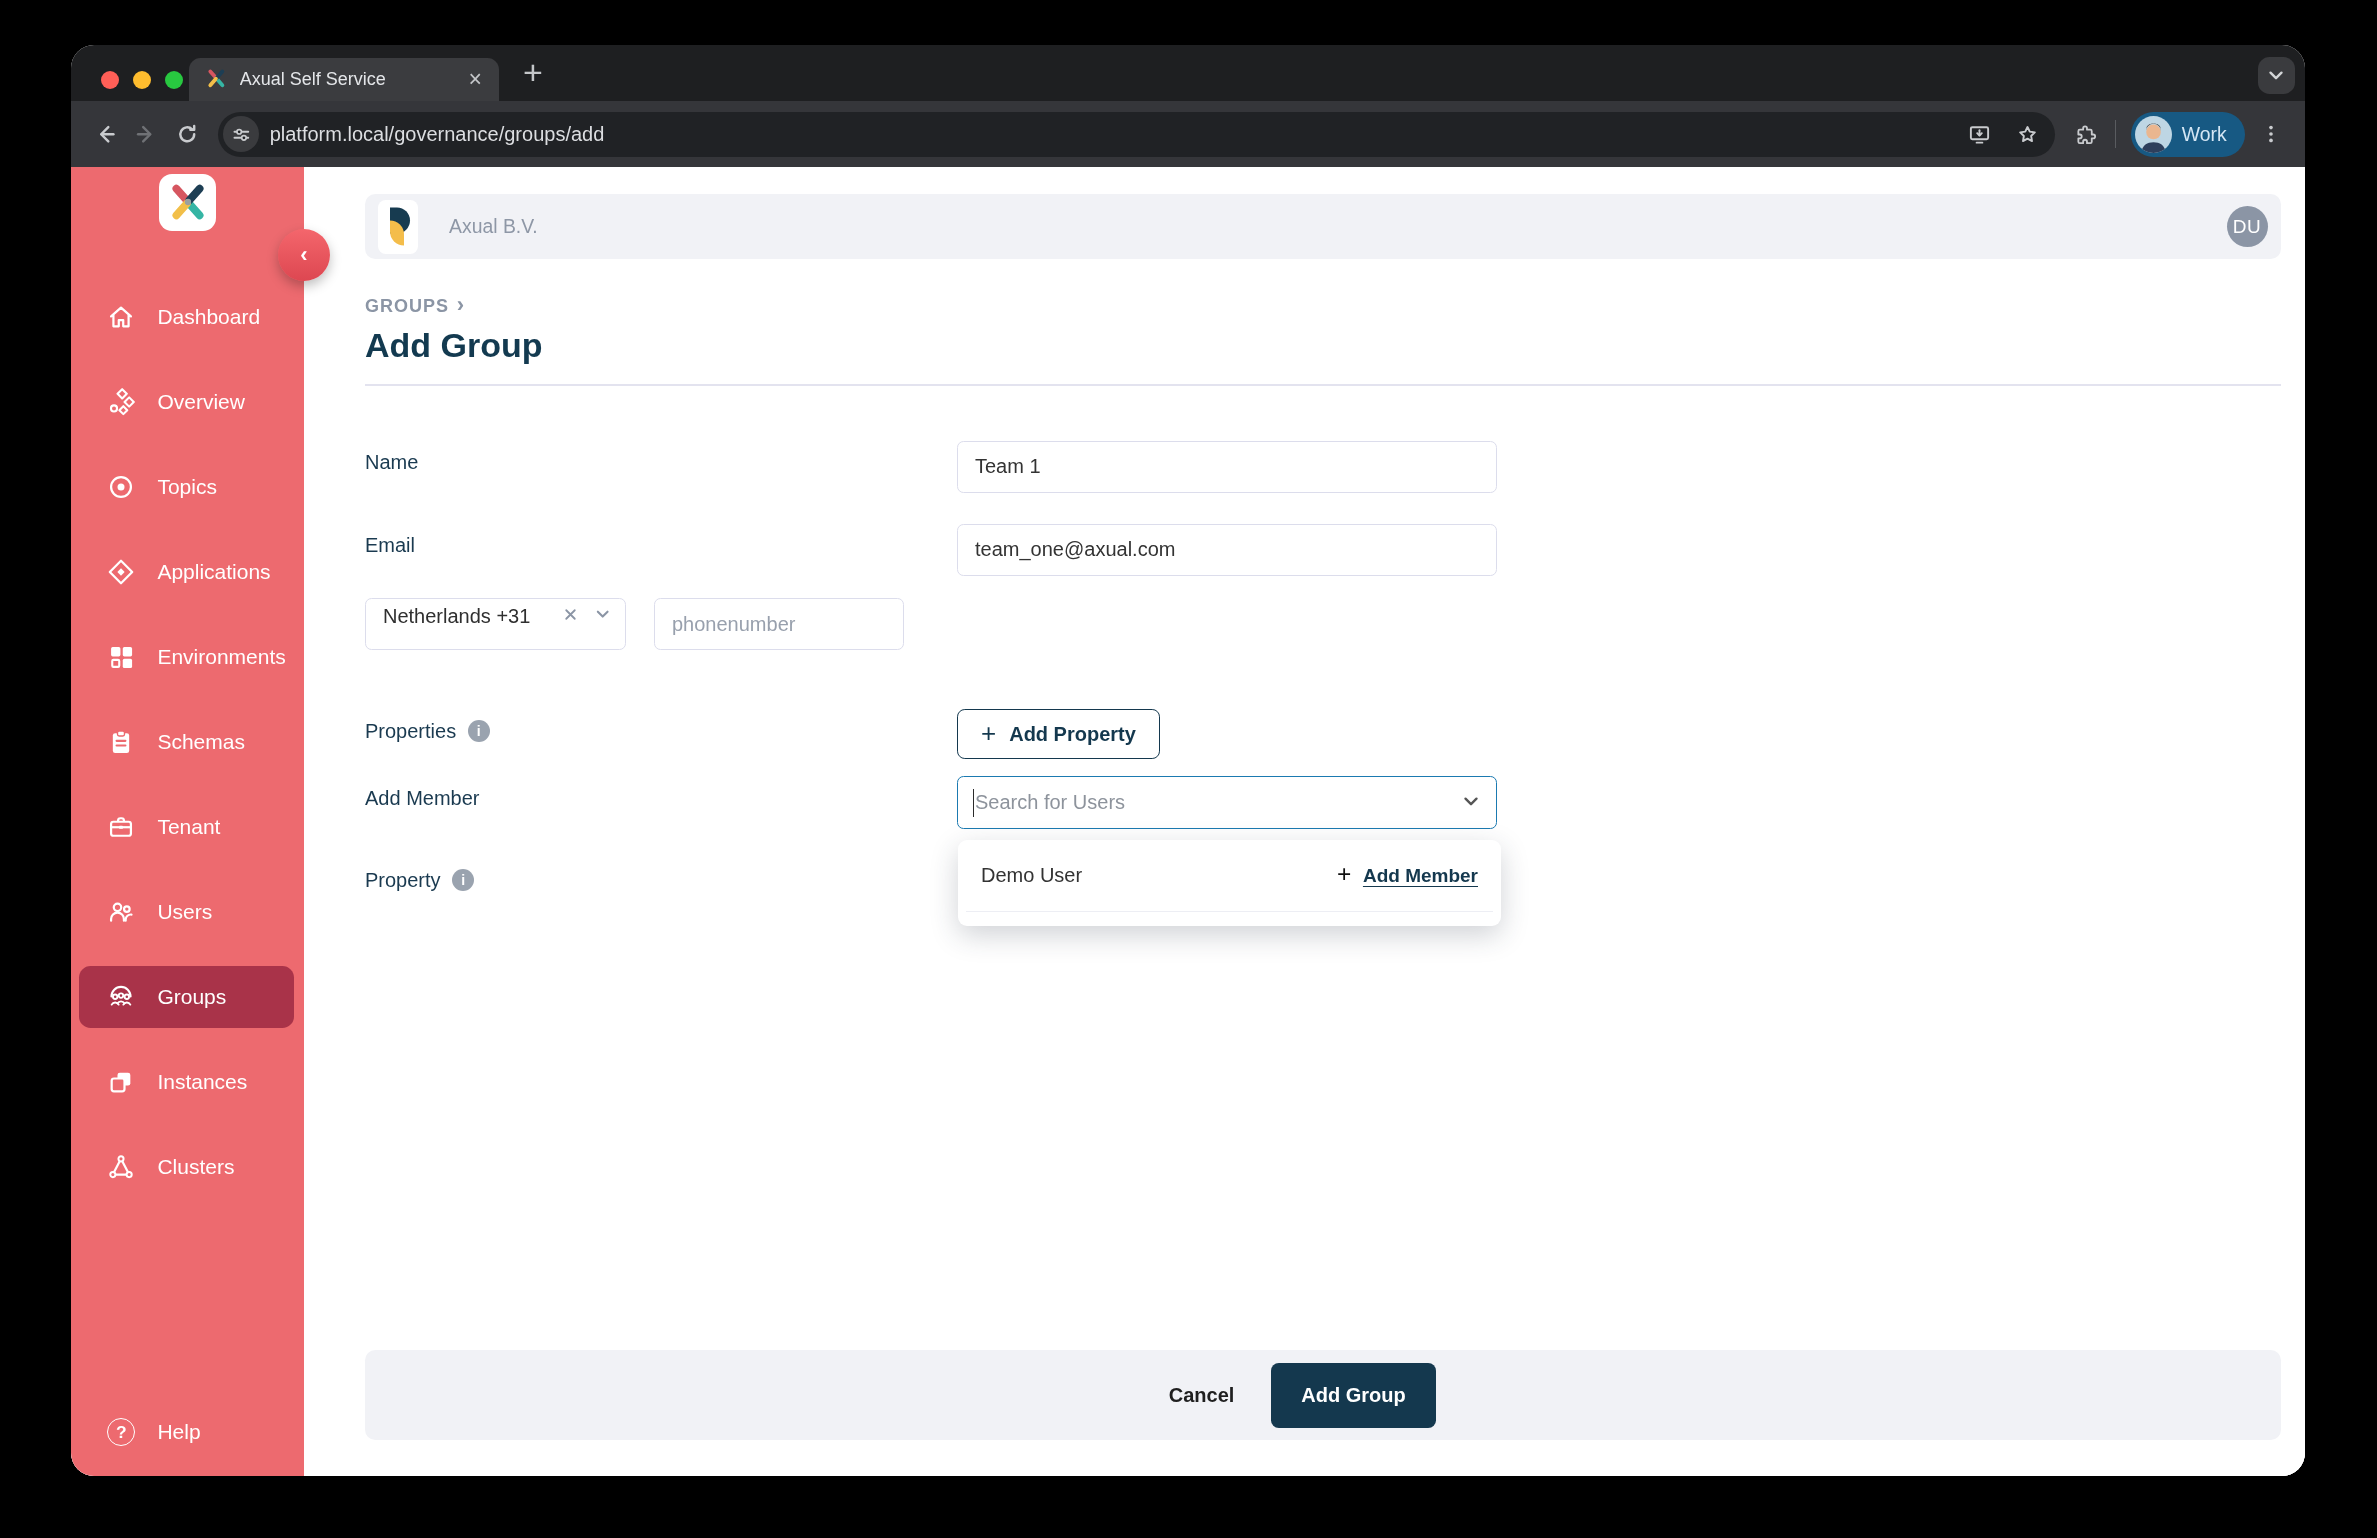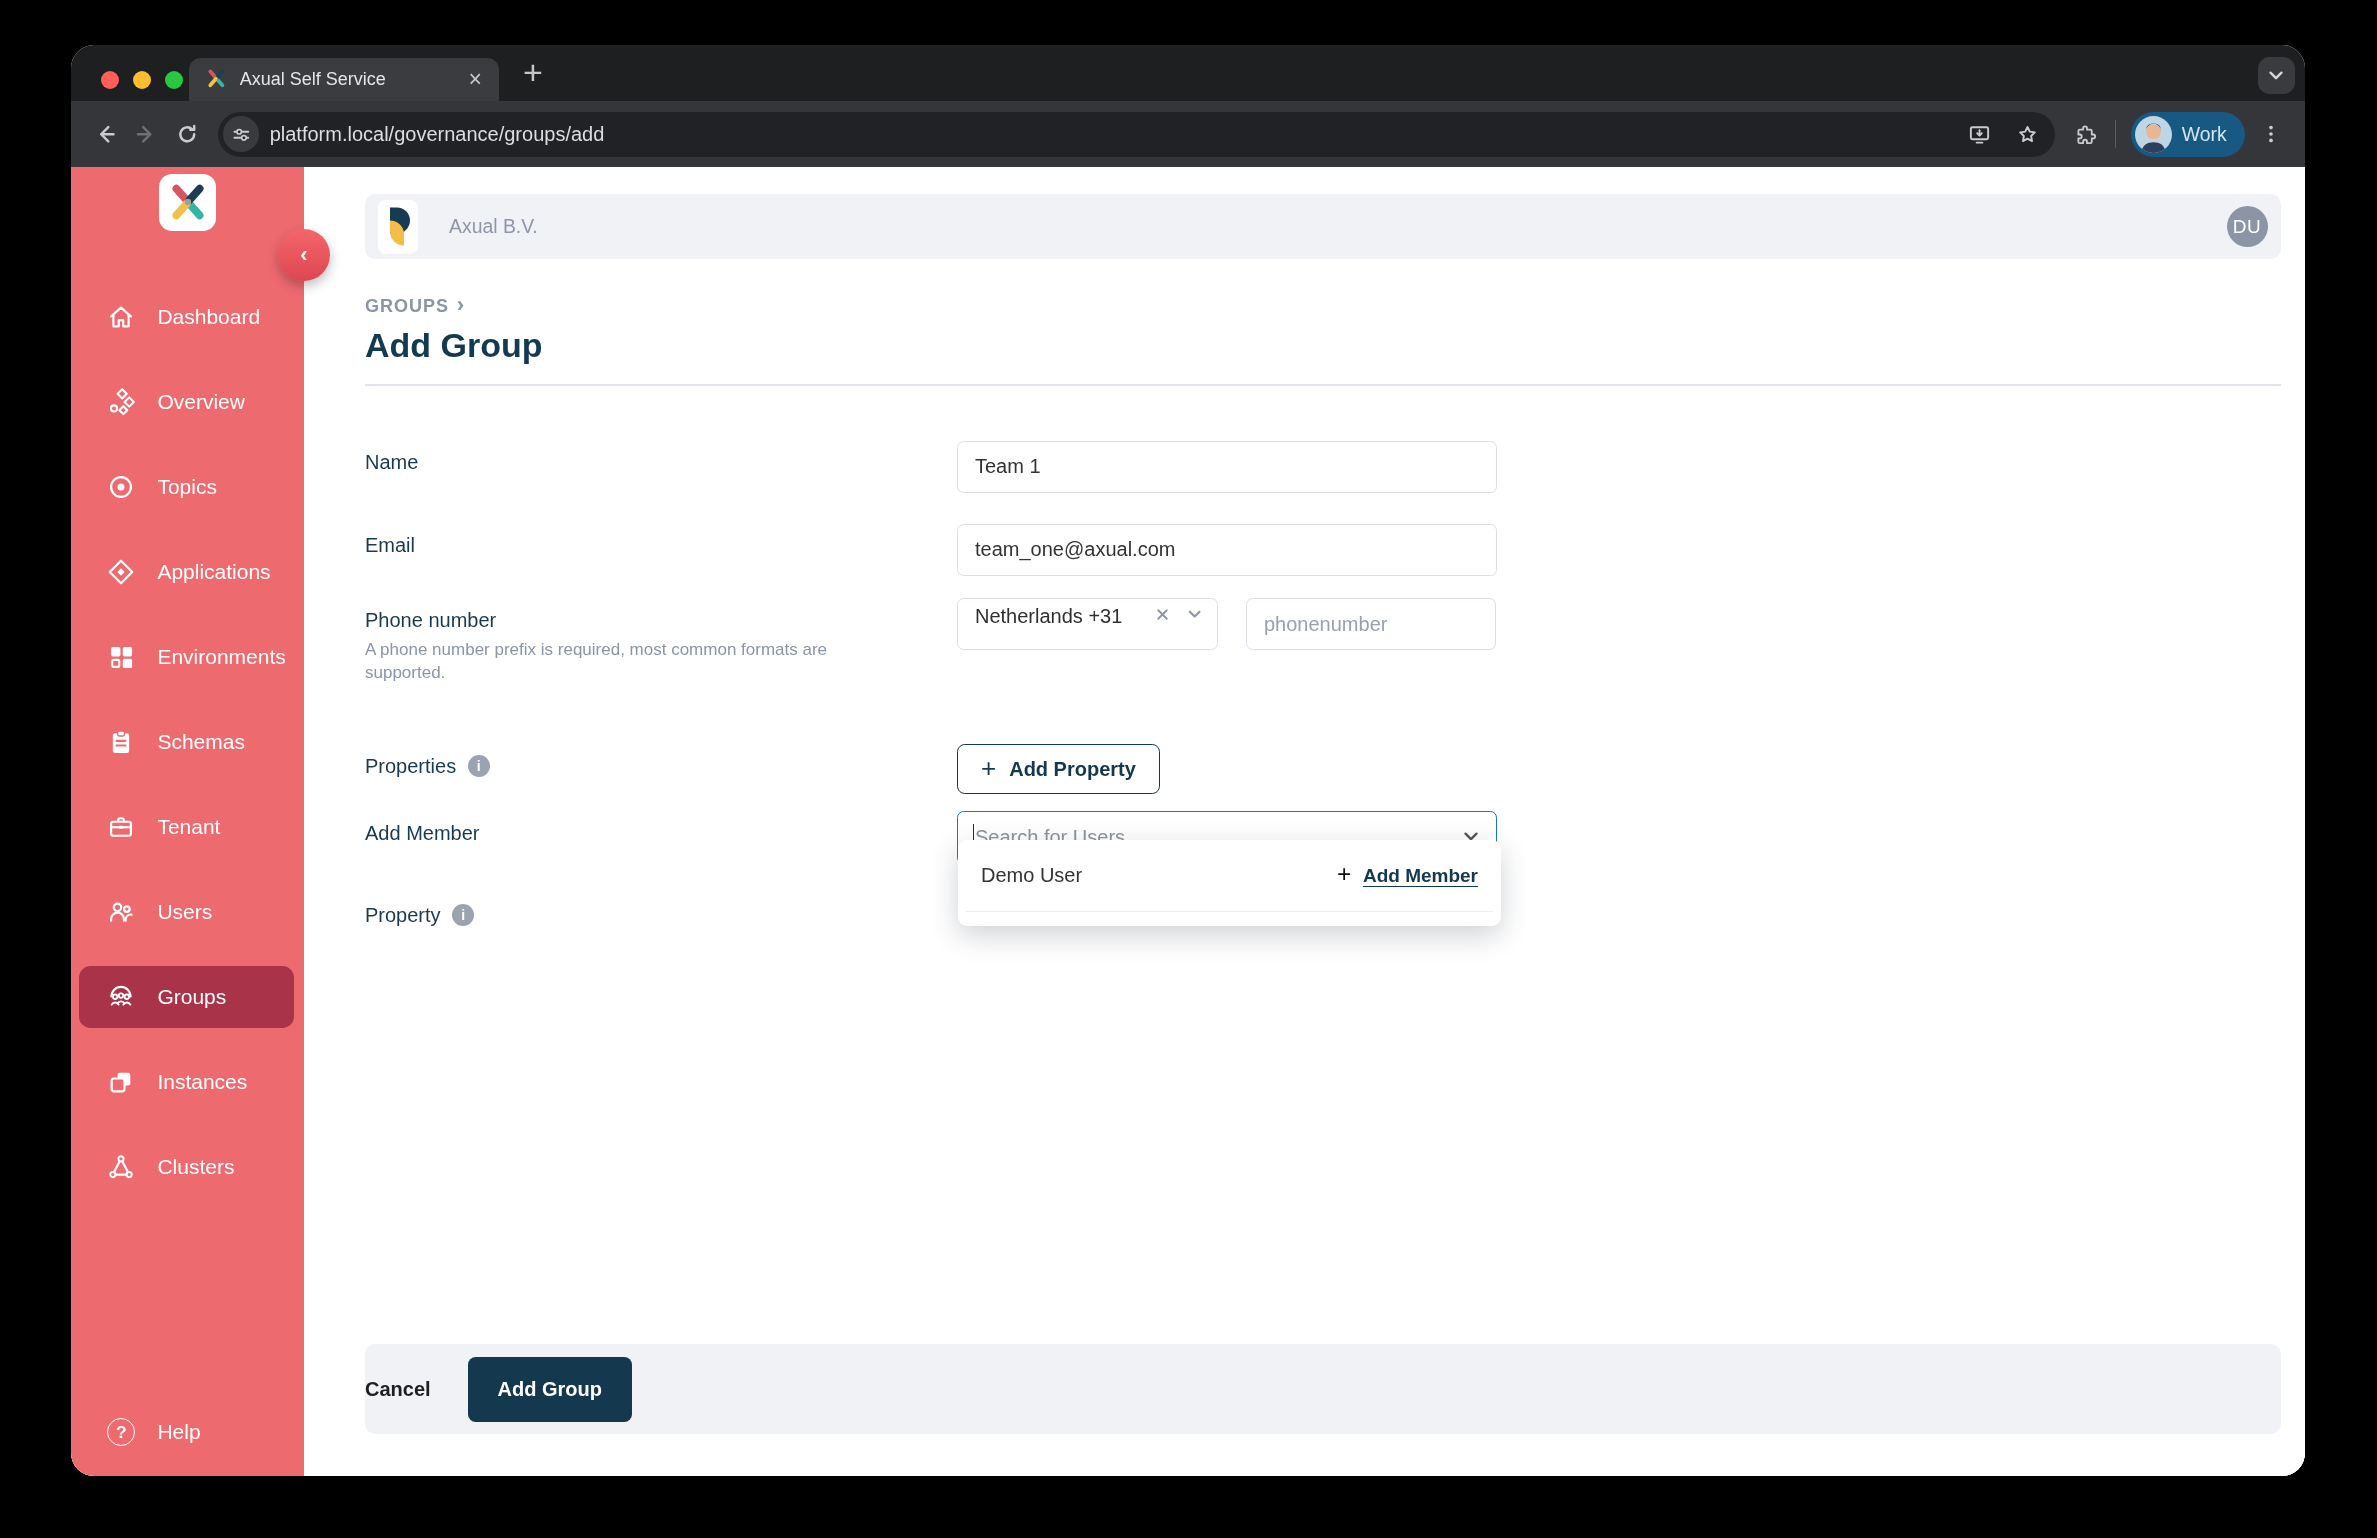--- a/index.html
+++ b/index.html
@@ -107,22 +107,22 @@
   .dropdown { position:absolute; left:654px; top:673px; width:543px; background:#fff; border-radius:9px;
               box-shadow:0 9px 28px rgba(40,50,70,.22); padding-bottom:14px; z-index:5; }
   .dd-row { height:71px; display:flex; align-items:center; padding:0 23px; }
   .dd-name { font-size:20px; color:#333; flex:1; }
   .dd-action { display:inline-flex; align-items:center; gap:11.6px; color:#14384e; font-size:19px; font-weight:700;
                background:none; border:none; font-family:inherit; }
   .dd-action .label { text-decoration:underline; text-underline-offset:3.9px; }
   .dd-action .plus-glyph { color:#111; font-size:24.5px; }
   .dd-divider { height:1.3px; background:#edeef4; margin:0 7.8px; }
 
-  .footerbar { position:absolute; left:61px; right:24.5px; bottom:42px; height:90px; background:#f1f2f6;
-               border-radius:10.3px; display:flex; align-items:center; justify-content:flex-start;
+  .footerbar { position:absolute; left:61px; right:24.5px; bottom:36px; height:90px; background:#f1f2f6;
+               border-radius:10.3px; display:flex; align-items:center; justify-content:center;
                padding-right:41px; gap:37px; }
   .cancel-btn { font-size:20px; font-weight:600; color:#1f1f1f; background:none; border:none; font-family:inherit; }
   .submit-btn { height:65px; padding:0 30px; background:#14384e; color:#fff; border-radius:7.8px;
                 font-size:20px; font-weight:700; border:none; display:inline-flex; align-items:center; font-family:inherit; }
 </style>
 </head>
 <body>
 
 <div class="window">
 
@@ -367,24 +367,20 @@
         <div class="row-label-col"><span class="row-label">Name</span></div>
         <input class="text-input" type="text" value="Team 1" style="">
       </div>
 
       <div class="row row-email">
         <div class="row-label-col"><span class="row-label">Email</span></div>
         <input class="text-input" type="text" value="team_one@axual.com" style="">
       </div>
 
       <div class="row row-phone">
-        <div class="row-label-col">
-          <span class="row-label">Phone number</span>
-          <div class="helper">A phone number prefix is required, most common formats are supported.</div>
-        </div>
         <div class="phone-controls">
           <div class="prefix-select">
             <span>Netherlands +31</span>
             <span class="grow"></span>
             <span>
               <svg width="17" height="17" viewBox="0 0 24 24">
                   <path d="M6 6l12 12M18 6 6 18" stroke="#8b95a5" stroke-width="2.6" stroke-linecap="round"></path>
                 </svg>
             </span>
             <span>

